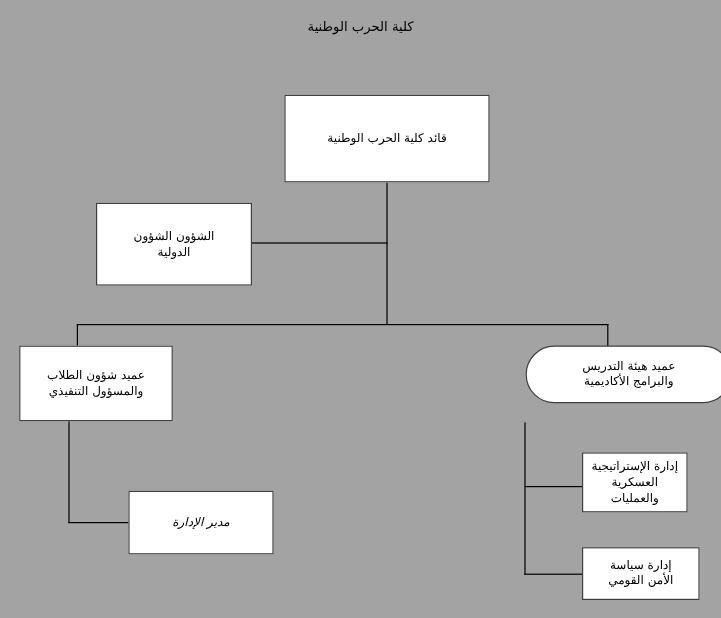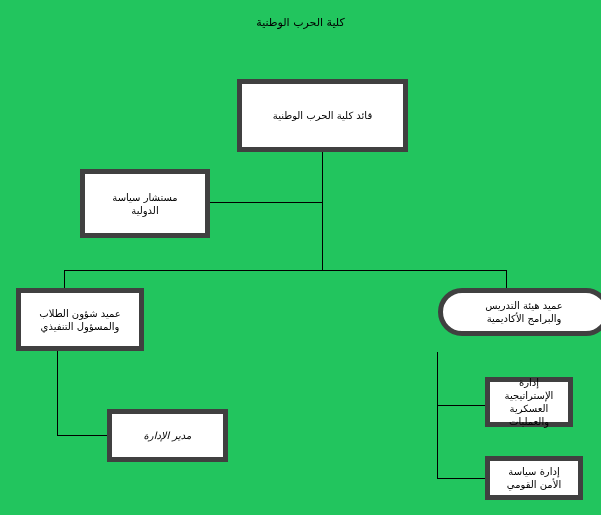--- a/index.html
+++ b/index.html
@@ -8,39 +8,39 @@
     padding: 0;
     background: #ffffff;
   }
   body {
     font-family: "DejaVu Sans", "Liberation Sans", sans-serif;
   }
   #chart-canvas {
     position: relative;
     width: 601px;
     height: 515px;
-    background: #22c55e;
+    background: #a3a3a3;
     overflow: hidden;
   }
   .chart-title {
     position: absolute;
     left: 0;
     top: 16px;
     width: 601px;
     text-align: center;
     font-size: 11px;
     color: #000000;
     line-height: 14px;
     letter-spacing: 0.3px;
     white-space: nowrap;
   }
   .node {
     position: absolute;
     box-sizing: border-box;
-    border: 5px solid #404040;
+    border: 1px solid #404040;
     background: #ffffff;
     display: flex;
     align-items: center;
     justify-content: center;
     text-align: center;
     color: #000000;
     font-size: 10px;
     line-height: 13px;
     padding: 2px 4px;
     z-index: 2;
@@ -80,21 +80,21 @@
 
   <div class="conn v" style="left:437px; top:352px; height:127px;"></div>
   <div class="conn h" style="left:437px; top:405px; width:49px;"></div>
   <div class="conn h" style="left:437px; top:478px; width:49px;"></div>
 
   <div class="node" style="left:237px; top:79px; width:171px; height:73px;">
     <span class="node-label">قائد كلية الحرب الوطنية</span>
   </div>
 
   <div class="node" style="left:80px; top:169px; width:130px; height:69px;">
-    <span class="node-label">مستشار سياسة
+    <span class="node-label">الشؤون الشؤون
 الدولية</span>
   </div>
 
   <div class="node" style="left:16px; top:288px; width:128px; height:63px;">
     <span class="node-label">عميد شؤون الطلاب
 والمسؤول التنفيذي</span>
   </div>
 
   <div class="node" style="left:438px; top:288px; width:172px; height:48px;border-radius:27px;">
     <span class="node-label">عميد هيئة التدريس

